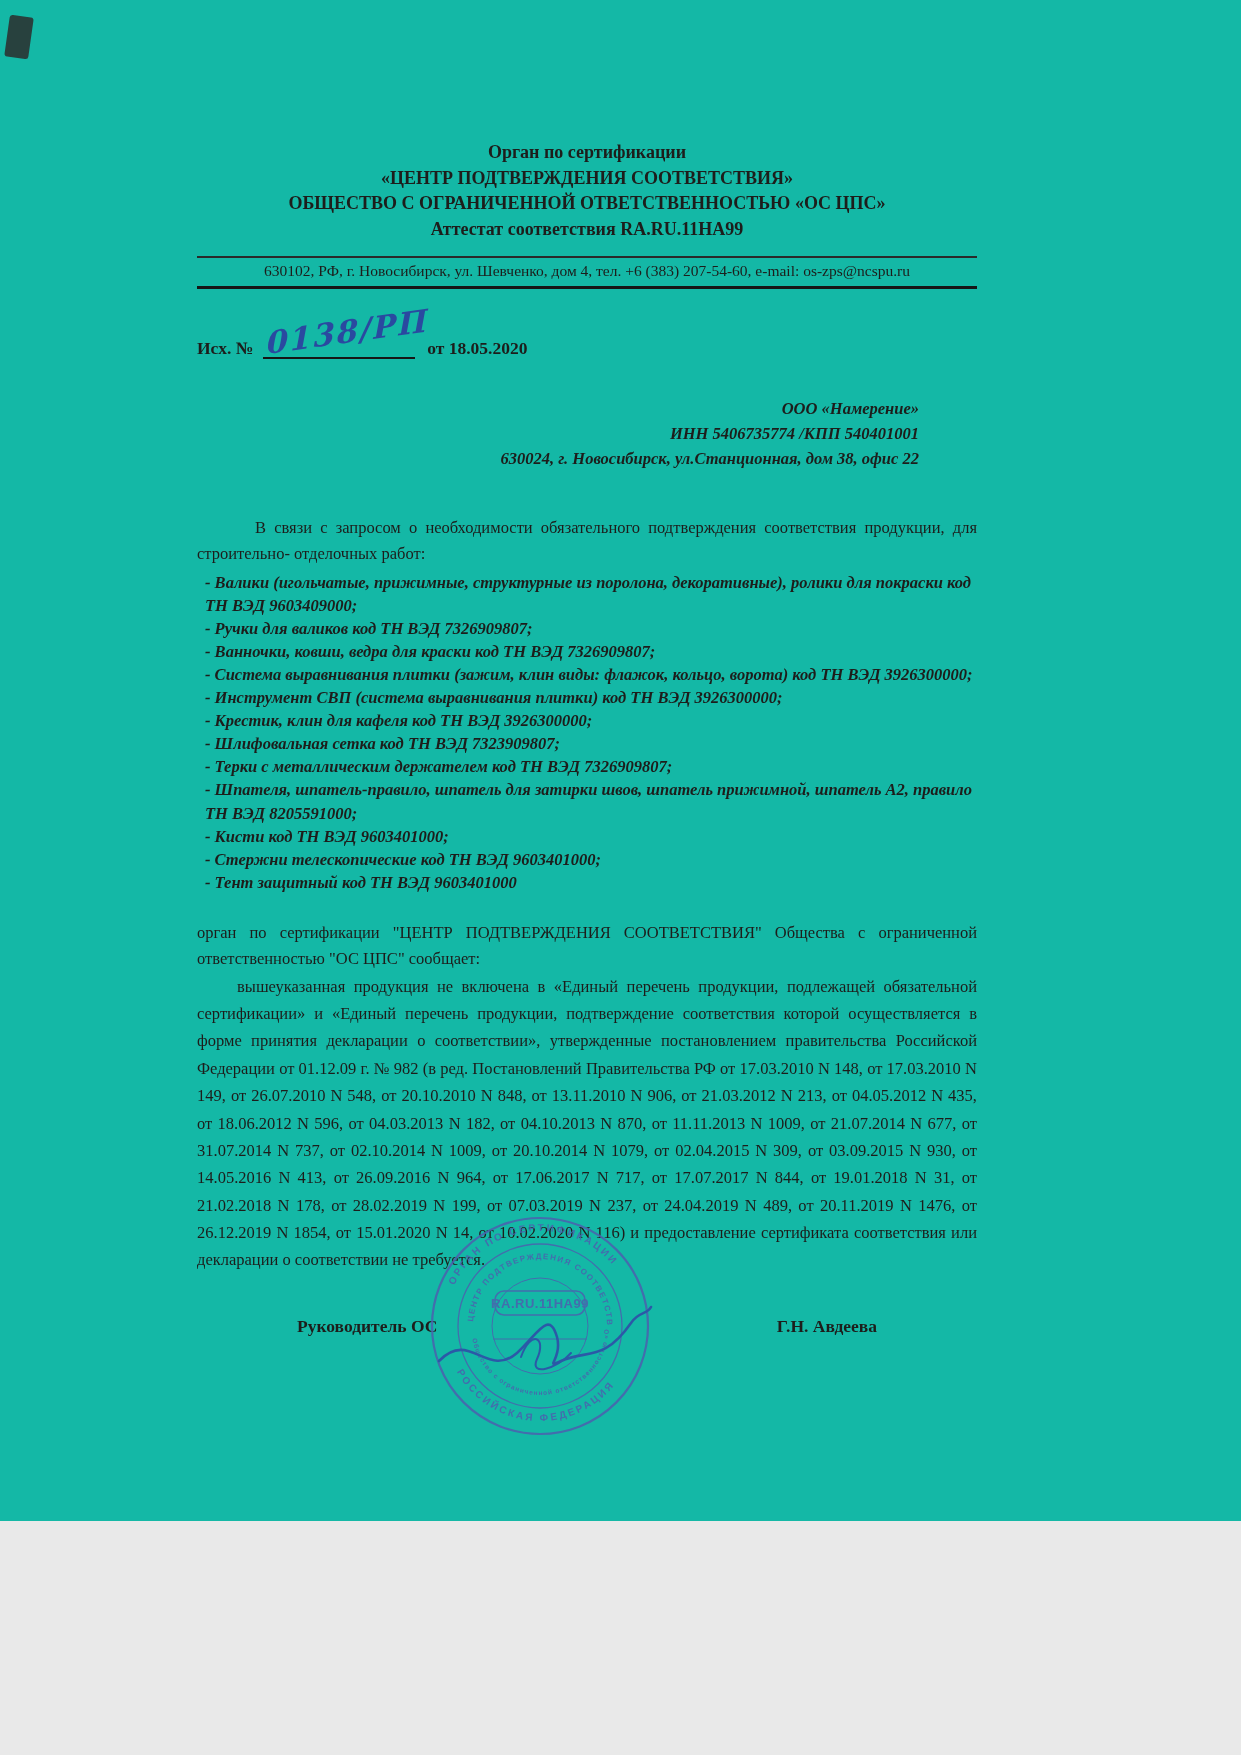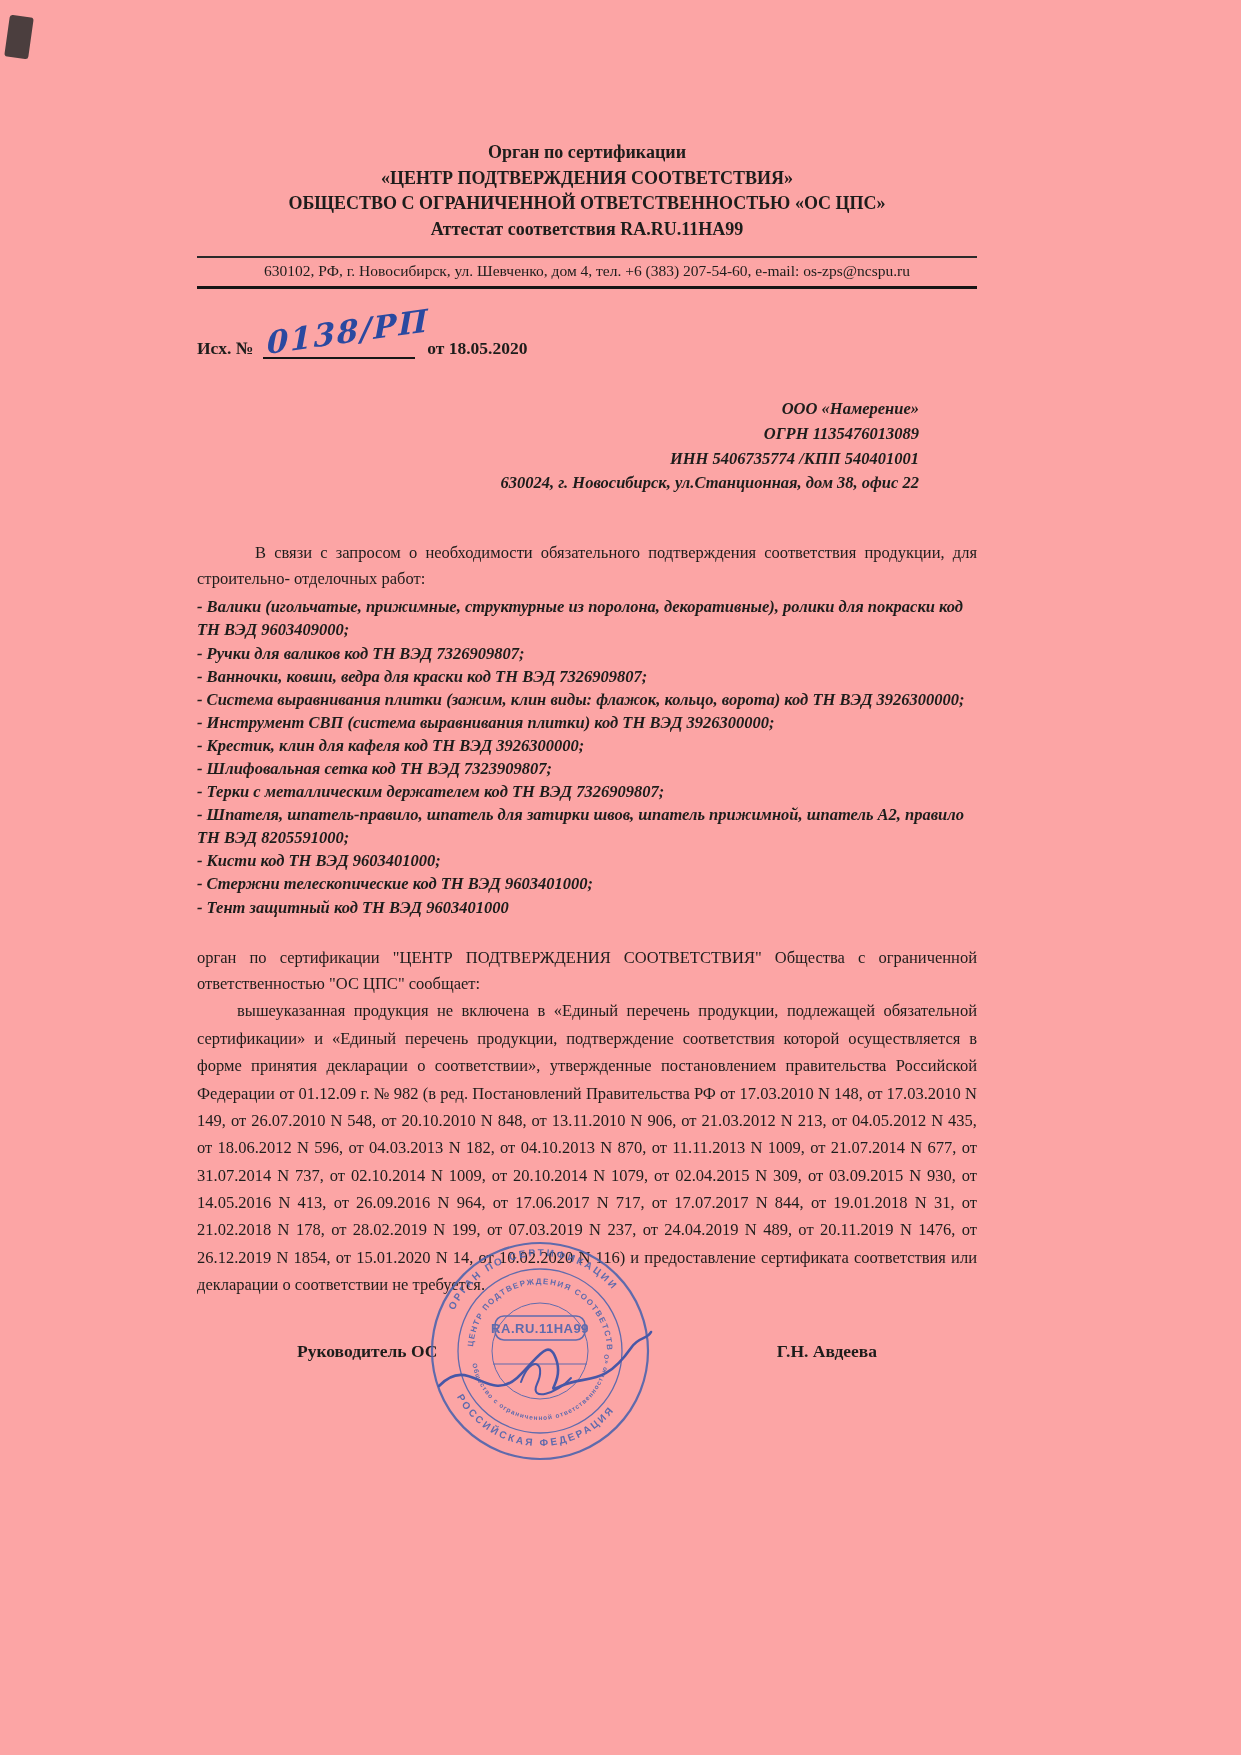--- a/index.html
+++ b/index.html
@@ -1,20 +1,20 @@
 <!DOCTYPE html>
 <html><head>
 <meta charset="utf-8">
 <style>
   * { margin:0; padding:0; box-sizing:border-box; }
   html,body { background:#e9e9e9; }
   body { font-family:"Liberation Serif", serif; }
   .page {
-    position:relative; width:1241px; height:1755px; margin:0 auto;
-    background:#fca5a5; color:#1d1d1b; overflow:hidden;
+    position:relative; width:1241px; height:1521px; margin:0 auto;
+    background:#14b8a6; color:#1d1d1b; overflow:hidden;
   }
   .scan-artifact {
     position:absolute; left:7px; top:16px; width:24px; height:42px;
     background:#2b2b2b; opacity:.85; border-radius:3px; transform:rotate(8deg);
   }
   .content { position:absolute; left:197px; top:140px; width:780px; }
 
   .letterhead { text-align:center; font-weight:bold; font-size:18px; line-height:1.42; }
   .rule-top    { border-top:2px solid #2a2a2a; margin-top:14px; }
   .address-line{ text-align:center; font-size:15.5px; padding:4px 0 6px; }
@@ -30,21 +30,21 @@
     font-family:"DejaVu Serif", serif; font-style:italic; font-weight:bold;
     font-size:31px; letter-spacing:2px; color:#2a49a0;
     transform:rotate(-8deg) skewX(-8deg); transform-origin:left bottom;
   }
 
   .recipient { margin-top:38px; padding-right:58px; text-align:right;
     font-weight:bold; font-style:italic; font-size:16.5px; line-height:1.5; }
 
   .intro { margin-top:44px; font-size:16.5px; line-height:1.55; text-indent:58px; text-align:justify; }
 
-  .products { margin-top:4px; }
+  .products { margin-top:4px;margin-left:8px; }
   .product { font-weight:bold; font-style:italic; font-size:16.5px; line-height:1.4; text-align:left; }
 
   .statement-org  { margin-top:26px; font-size:16.5px; line-height:1.6; text-align:justify; }
   .statement-body { font-size:16.5px; line-height:1.66; text-align:justify; text-indent:40px; }
 
   .sig-row { position:relative; margin-top:42px; display:flex; justify-content:space-between;
     font-weight:bold; font-size:17.5px; padding:0 100px 0 100px; }
 
   .stamp { position:absolute; left:228px; top:-105px; width:230px; height:230px;
     opacity:.88; pointer-events:none; z-index:3; }
@@ -76,21 +76,20 @@
     <div class="ref-row">
       <span>Исх. №</span>
       <span class="ref-blank">
         <span class="handwritten">0138/РП</span>
       </span>
       <span>от 18.05.2020</span>
     </div>
 
     <div class="recipient">
       <div>ООО «Намерение»</div>
-      <div>ОГРН 1135476013089</div>
       <div>ИНН 5406735774 /КПП 540401001</div>
       <div>630024, г. Новосибирск, ул.Станционная, дом 38, офис 22</div>
     </div>
 
     <p class="intro">В связи с запросом о необходимости обязательного подтверждения соответствия продукции, для строительно- отделочных работ:</p>
 
     <div class="products">
       <p class="product">- Валики (игольчатые, прижимные, структурные из поролона, декоративные), ролики для покраски код ТН ВЭД 9603409000;</p>
       <p class="product">- Ручки для валиков код ТН ВЭД 7326909807;</p>
       <p class="product">- Ванночки, ковши, ведра для краски код ТН ВЭД 7326909807;</p>

